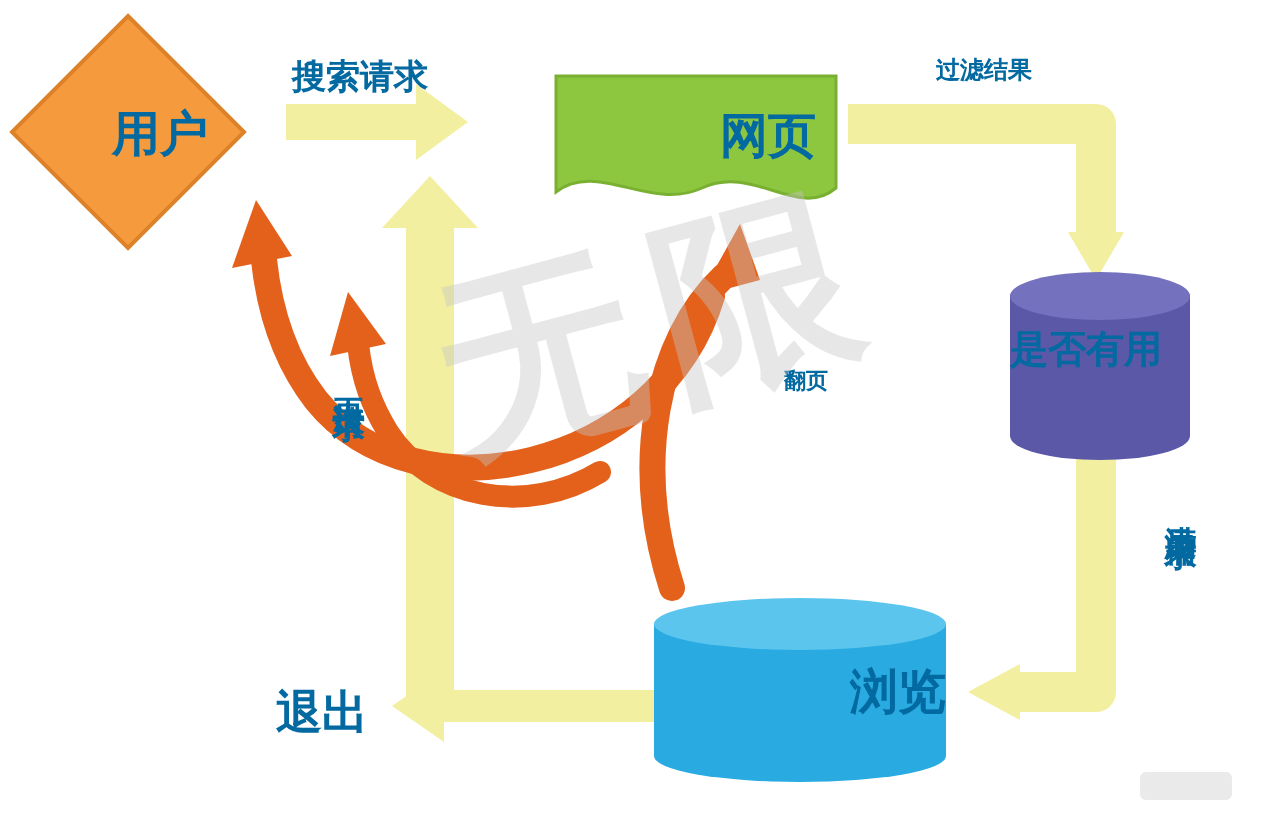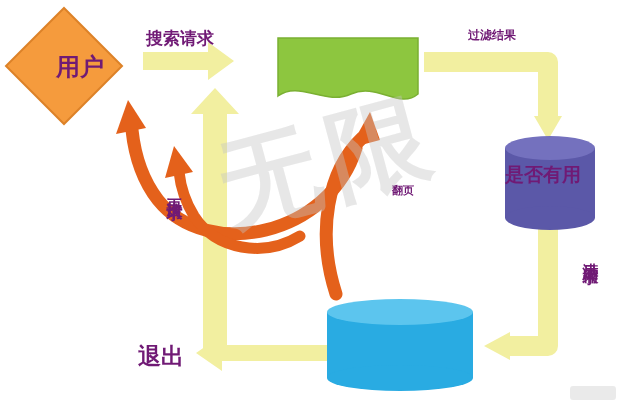--- a/index.html
+++ b/index.html
@@ -2,21 +2,21 @@
 <html><head>
 <meta charset="utf-8">
 <style>
   html,body{margin:0;padding:0;background:#fff;}
   .stage{
     position:relative;width:640px;height:408px;background:#ffffff;
     overflow:hidden;font-family:"DejaVu Sans","Liberation Sans",sans-serif;
   }
   .stage svg{position:absolute;left:0;top:0;}
   .label{
-    position:absolute;color:#701a75;font-weight:bold;white-space:nowrap;
+    position:absolute;color:#0369a1;font-weight:bold;white-space:nowrap;
     font-family:Liberation Mono, monospace;
   }
   .center{text-align:right;}
   .vertical{writing-mode:vertical-rl;text-orientation:upright;line-height:1.15;letter-spacing:2px;}
   .watermark{
     position:absolute;left:120px;top:95px;width:420px;text-align:center;
     font-size:100px;font-weight:bold;letter-spacing:12px;
     color:#c5c5c5;opacity:0.40;transform:rotate(-15deg);transform-origin:center;
     pointer-events:none;
   }
@@ -61,23 +61,25 @@
     <ellipse cx="550" cy="218" rx="45" ry="12" fill="#5B58A8"></ellipse>
     <ellipse cx="550" cy="148" rx="45" ry="12" fill="#7471BE"></ellipse>
 
     <rect x="327" y="312" width="146" height="66" fill="#29ABE2"></rect>
     <ellipse cx="400" cy="378" rx="73" ry="13" fill="#29ABE2"></ellipse>
     <ellipse cx="400" cy="312" rx="73" ry="13" fill="#5CC5EE"></ellipse>
   </svg>
 
   <div class="label center" style="left:24px;top:51px;width:80px;font-size:24px;">用户</div>
 
+  <div class="label center" style="left:288px;top:52px;width:120px;font-size:24px;">网页</div>
 
   <div class="label center" style="left:505px;top:162px;width:70px;font-size:19px;">是否有用</div>
 
+  <div class="label center" style="left:327px;top:330px;width:146px;font-size:24px;">浏览</div>
 
   <div class="label" style="left:146px;top:27px;font-size:17px;">搜索请求</div>
 
   <div class="label" style="left:468px;top:27px;font-size:12px;">过滤结果</div>
 
   <div class="label vertical" style="left:580px;top:250px;font-size:16px;">满足需求</div>
 
   <div class="label" style="left:392px;top:183px;font-size:11px;">翻页</div>
 
   <div class="label vertical" style="left:164px;top:186px;font-size:16px;">再次请求</div>

